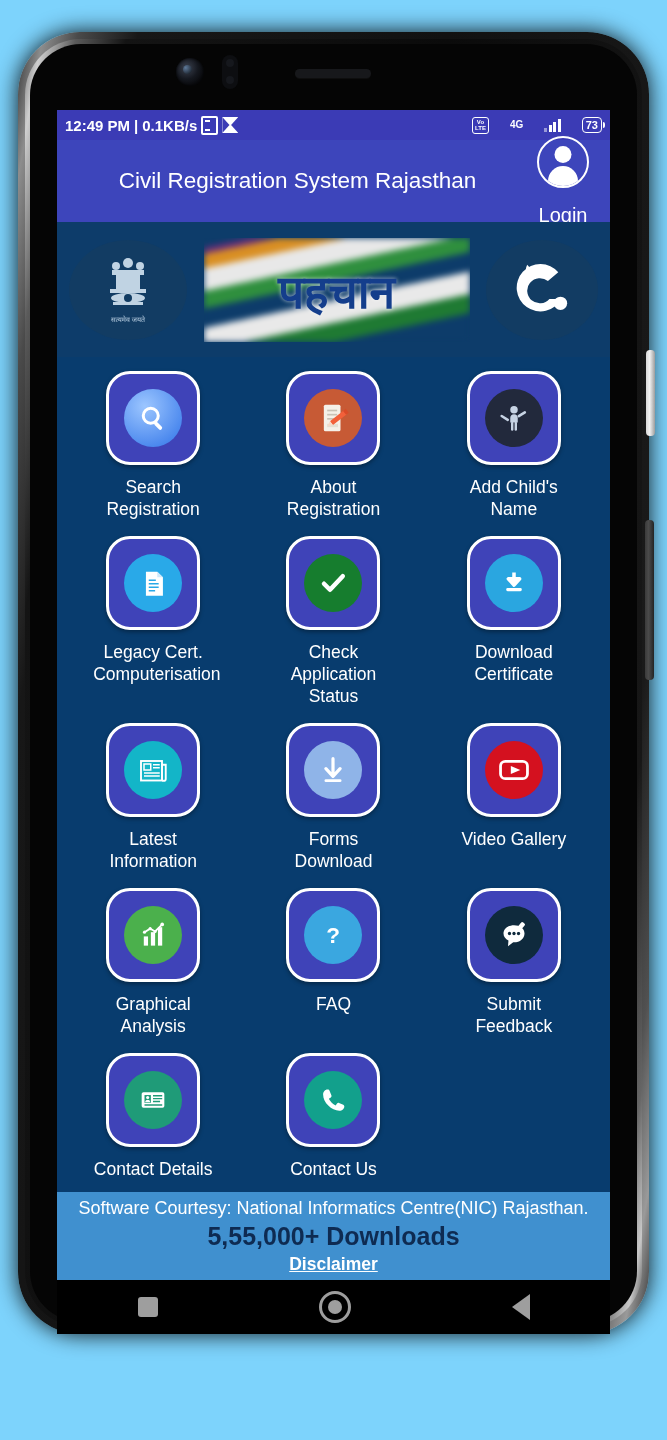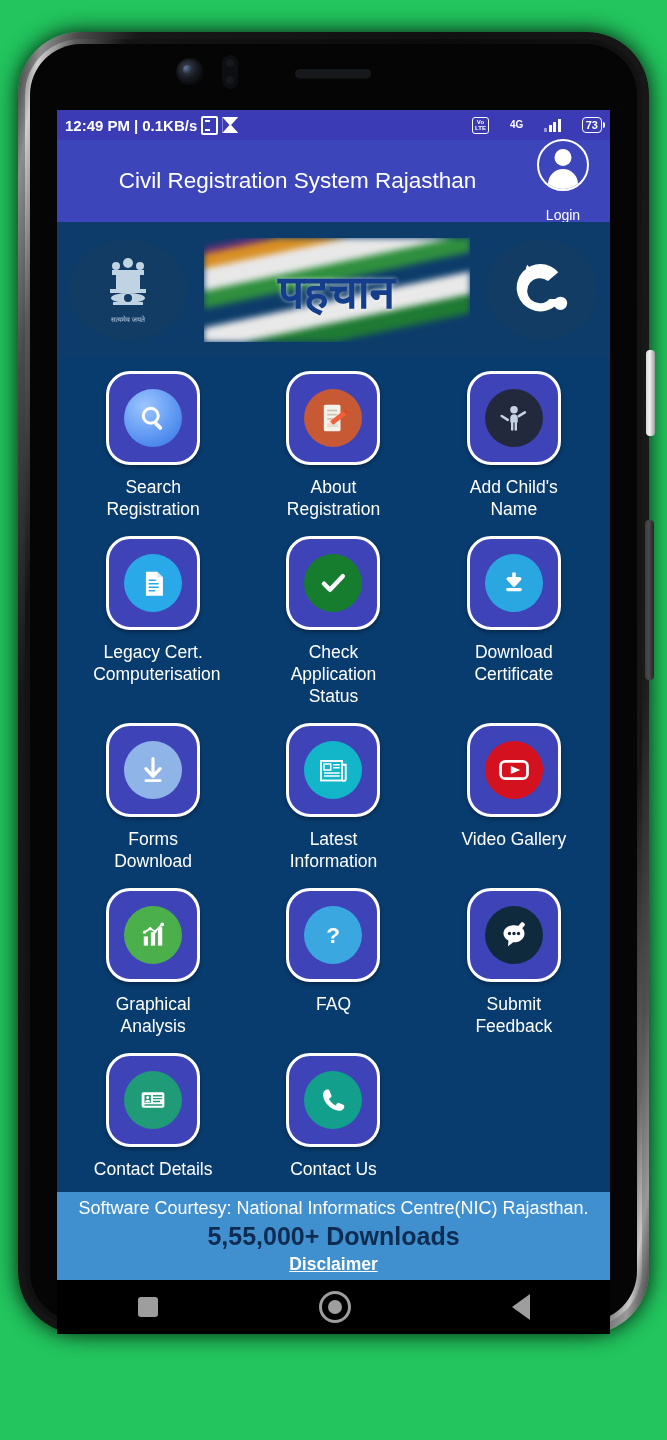--- a/index.html
+++ b/index.html
@@ -1,19 +1,19 @@
 <!DOCTYPE html>
 <html><head>
 <meta charset="utf-8">
 <style>
   html,body{margin:0;padding:0;background:#000;}
   body{width:667px;height:1440px;overflow:hidden;font-family:"Liberation Sans",sans-serif;}
 
   
-  #stage{position:relative;width:667px;height:1440px;background:#22c55e;}
+  #stage{position:relative;width:667px;height:1440px;background:#7dd3fc;}
 
   .phone-outer{
     position:absolute;left:18px;top:32px;width:631px;height:1302px;
     border-radius:62px;
     background:linear-gradient(100deg,#2e2e2e 0%,#8d8d8d 3%,#4a4a4a 7%,#171717 14%,#111 50%,#1a1a1a 86%,#515151 93%,#9a9a9a 97%,#2c2c2c 100%);
     box-shadow:0 0 22px rgba(0,0,0,.9);
   }
   .phone-mid{
     position:absolute;left:7px;top:7px;right:7px;bottom:7px;
     border-radius:56px;
@@ -81,21 +81,21 @@
   .appbar{height:82px;background:#3d45bb;display:flex;align-items:center;position:relative;}
   .appbar-title{flex:1;text-align:center;color:#fff;font-size:22.5px;padding-left:18px;padding-right:2px;}
   .login-block{width:82px;display:flex;flex-direction:column;align-items:center;
      justify-content:center;color:#fff;padding-right:6px;}
   .avatar{width:48px;height:48px;border-radius:50%;border:2.5px solid #fff;
      position:relative;overflow:hidden;}
   .avatar::before{content:"";position:absolute;left:50%;top:8px;transform:translateX(-50%);
      width:17px;height:17px;border-radius:50%;background:#fff;}
   .avatar::after{content:"";position:absolute;left:50%;top:28px;transform:translateX(-50%);
      width:30px;height:24px;border-radius:16px 16px 0 0;background:#fff;}
-  .login-label{font-size:14px;margin-top:16px;}
+  .login-label{font-size:20px;margin-top:16px;}
 
   
   .banner{height:135px;background:#0d3c6a;display:flex;align-items:center;
      justify-content:space-between;padding:0 12px;position:relative;}
   .emblem{width:118px;height:100px;border-radius:50%;background:#123c63;
      display:flex;flex-direction:column;align-items:center;justify-content:center;}
   .emblem .motto{font-size:7px;color:#b9cfe2;margin-top:2px;}
   .flagwrap{width:266px;height:104px;position:relative;overflow:hidden;}
   .flag{position:absolute;inset:0;
      background:
@@ -312,43 +312,43 @@
               <svg viewBox="0 0 48 48" width="34" height="34">
                 <path d="M24 9v16M24 27l-8-9h16z" stroke="#fff" stroke-width="5" fill="#fff" stroke-linejoin="round"></path>
                 <rect x="13" y="31" width="22" height="4.5" rx="2" fill="#fff"></rect>
               </svg>
             </div>
           </div>
           <div class="cell-label">Download Certificate</div>
         </div>
         <div class="cell">
           <div class="tile">
-            <div class="badge bg-paleblue">
-              <svg viewBox="0 0 48 48" width="34" height="34">
-                <path d="M24 8v19M14 22l10 11 10-11" stroke="#fff" stroke-width="4.5" fill="none" stroke-linecap="round" stroke-linejoin="round"></path>
-                <rect x="12" y="37" width="24" height="4" rx="2" fill="#fff"></rect>
-              </svg>
-            </div>
-          </div>
-          <div class="cell-label">Forms Download</div>
-        </div>
-        <div class="cell">
-          <div class="tile">
             <div class="badge bg-cyan">
               <svg viewBox="0 0 48 48" width="36" height="36">
                 <rect x="8" y="12" width="28" height="26" fill="none" stroke="#fff" stroke-width="2.5"></rect>
                 <path d="M36 17h5v19a2 2 0 0 1-5 0z" fill="none" stroke="#fff" stroke-width="2.5"></path>
                 <rect x="12" y="16" width="9" height="8" fill="none" stroke="#fff" stroke-width="2"></rect>
                 <g stroke="#fff" stroke-width="2">
                   <path d="M24 17h9M24 21h9M12 28h21M12 32h21"></path>
                 </g>
               </svg>
             </div>
           </div>
           <div class="cell-label">Latest Information</div>
+        </div>
+        <div class="cell">
+          <div class="tile">
+            <div class="badge bg-paleblue">
+              <svg viewBox="0 0 48 48" width="34" height="34">
+                <path d="M24 8v19M14 22l10 11 10-11" stroke="#fff" stroke-width="4.5" fill="none" stroke-linecap="round" stroke-linejoin="round"></path>
+                <rect x="12" y="37" width="24" height="4" rx="2" fill="#fff"></rect>
+              </svg>
+            </div>
+          </div>
+          <div class="cell-label">Forms Download</div>
         </div>
         <div class="cell">
           <div class="tile">
             <div class="badge bg-red">
               <svg viewBox="0 0 48 48" width="38" height="38">
                 <rect x="7" y="13" width="34" height="22" rx="6" fill="none" stroke="#fff" stroke-width="3.5"></rect>
                 <polygon points="20,19 32,24 20,29" fill="#fff"></polygon>
               </svg>
             </div>
           </div>

